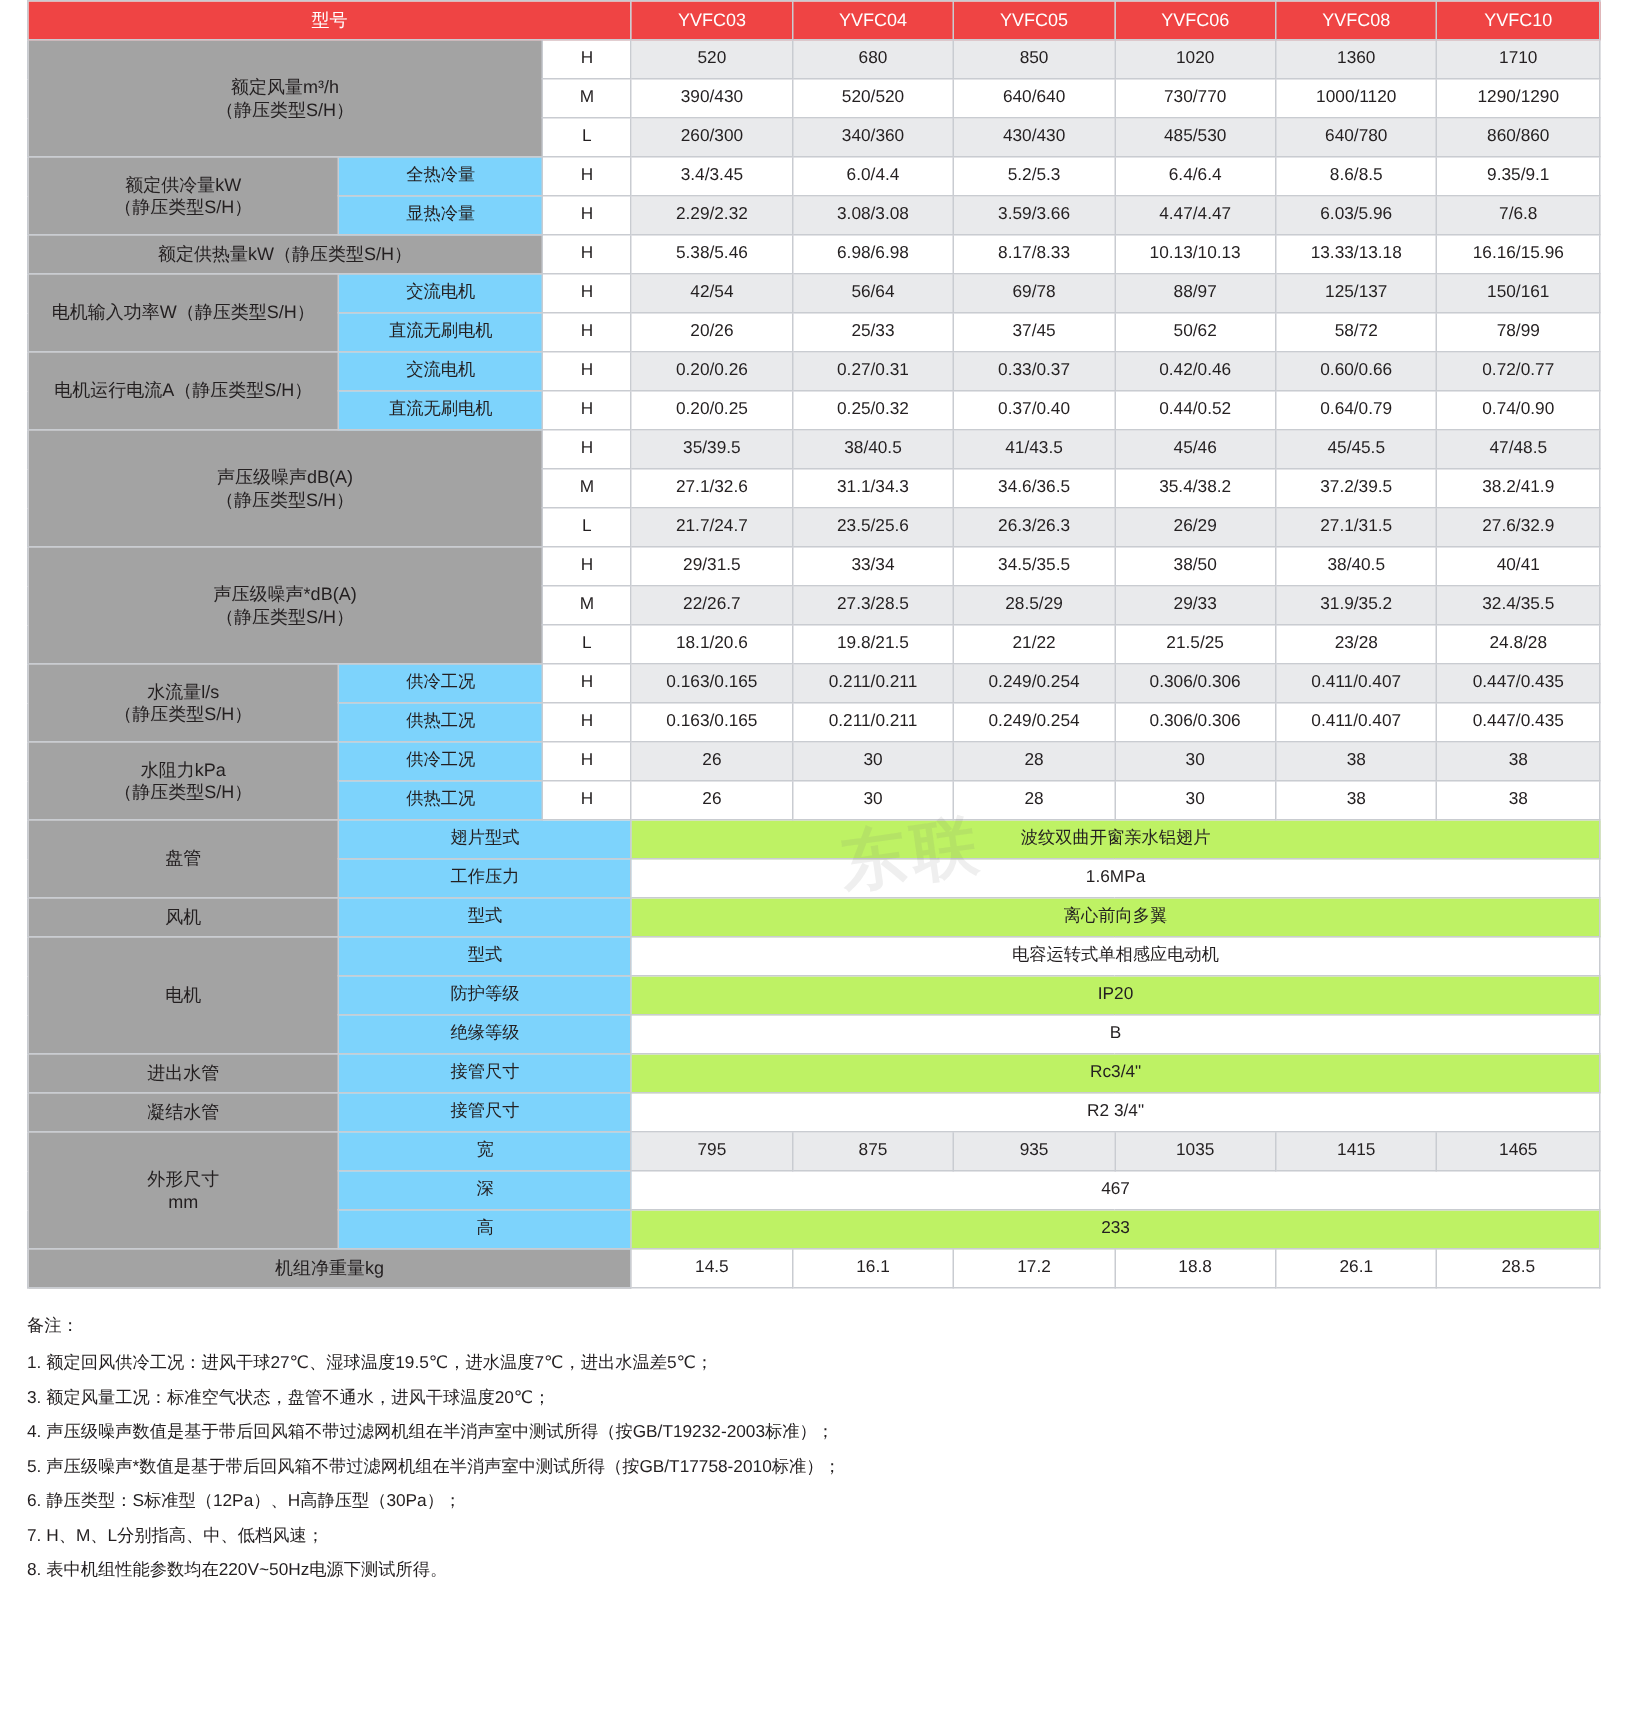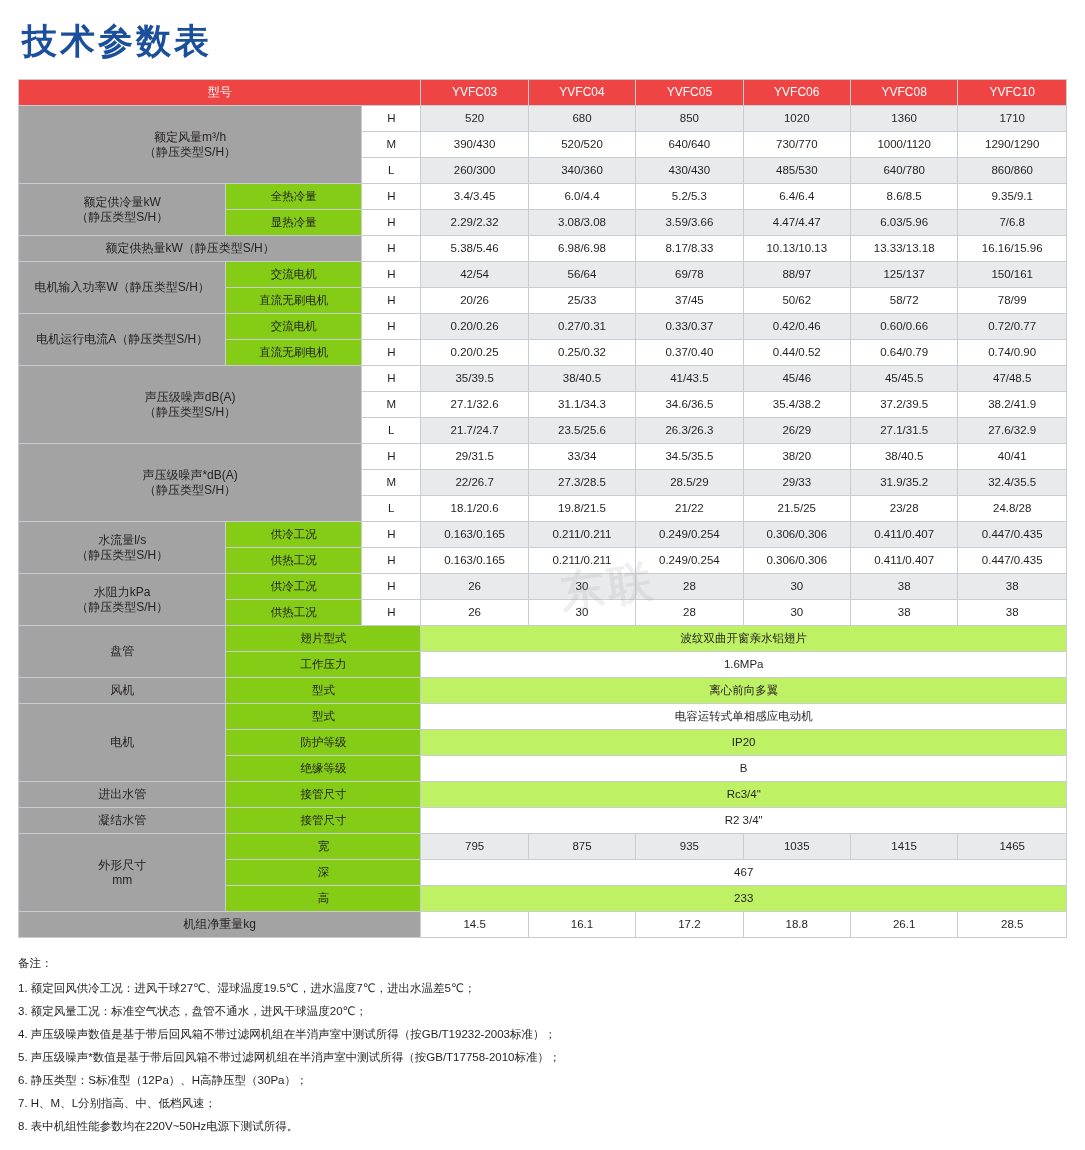--- a/index.html
+++ b/index.html
@@ -40,21 +40,21 @@
     box-sizing:border-box;
   }
   thead th{
     background:#ef4444;
     color:#ffffff;
     border:1px solid #165291;
     font-size:12px;
     height:30px;
   }
   td.lbl{ background:#a3a3a3; }
-  td.sub{ background:#84cc16;font-family:Liberation Serif, serif; }
+  td.sub{ background:#7dd3fc;font-family:Liberation Serif, serif; }
   td.hml{ background:#ffffff; width:48px; }
   td.val{ background:#ffffff; }
   td.grey{ background:#e9eaec; }
   td.wide{ background:#bef264; }
 
   .lbl-big{ font-size:12px; }
 
   .remarks{
     margin:14px 18px 24px 18px;
     font-size:11.5px;
@@ -73,21 +73,20 @@
     transform:rotate(-8deg);
     pointer-events:none;
     user-select:none;
   }
 </style>
 </head>
 <body>
 
 <div class="page">
 
-  <div class="title">技术参数表</div>
 
   <div class="watermark">东联</div>
 
   <div class="table-wrap">
     <table class="spec">
       <colgroup>
         <col style="width:168px">
         <col style="width:110px">
         <col style="width:48px">
         <col style="width:87px">
@@ -237,21 +236,21 @@
             <td class="val grey">26/29</td>
             <td class="val grey">27.1/31.5</td>
             <td class="val grey">27.6/32.9</td>
           </tr>
           <tr>
             <td class="lbl lbl-big" rowspan="3" colspan="2">声压级噪声*dB(A)<br>（静压类型S/H）</td>
             <td class="hml">H</td>
             <td class="val">29/31.5</td>
             <td class="val">33/34</td>
             <td class="val">34.5/35.5</td>
-            <td class="val">38/20</td>
+            <td class="val">38/50</td>
             <td class="val">38/40.5</td>
             <td class="val">40/41</td>
           </tr>
           <tr>
             <td class="hml">M</td>
             <td class="val grey">22/26.7</td>
             <td class="val grey">27.3/28.5</td>
             <td class="val grey">28.5/29</td>
             <td class="val grey">29/33</td>
             <td class="val grey">31.9/35.2</td>

